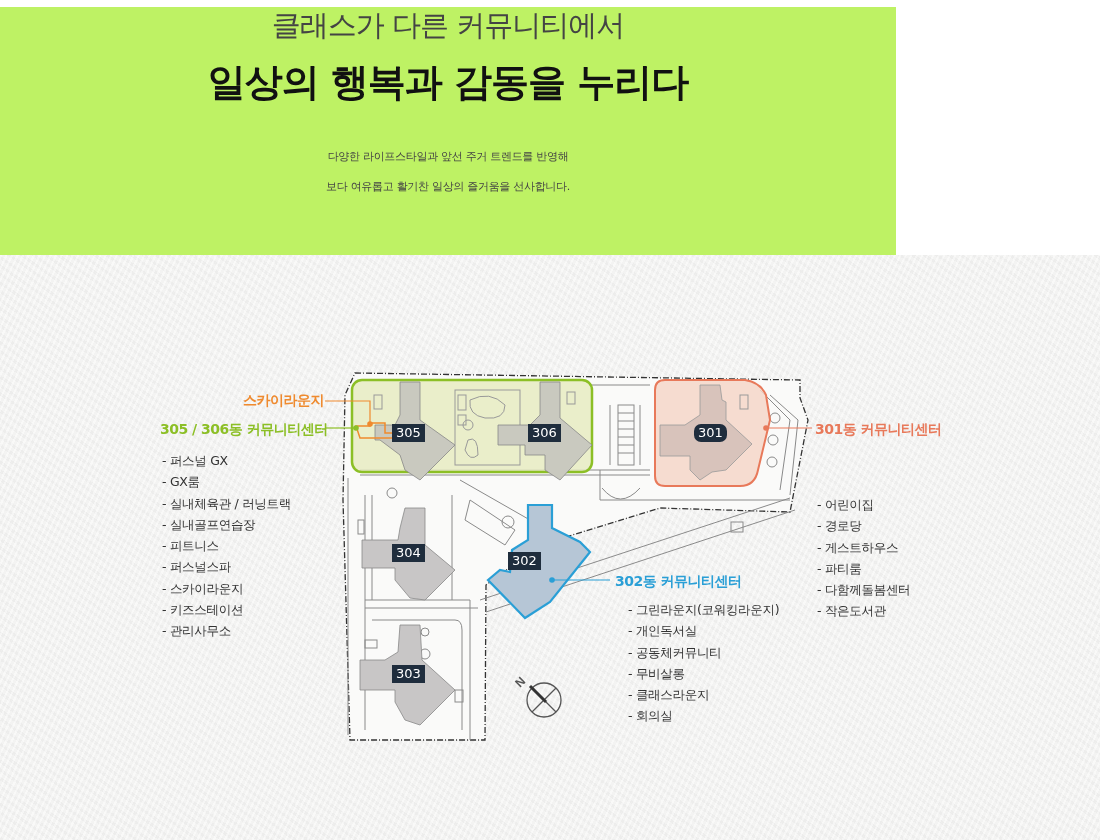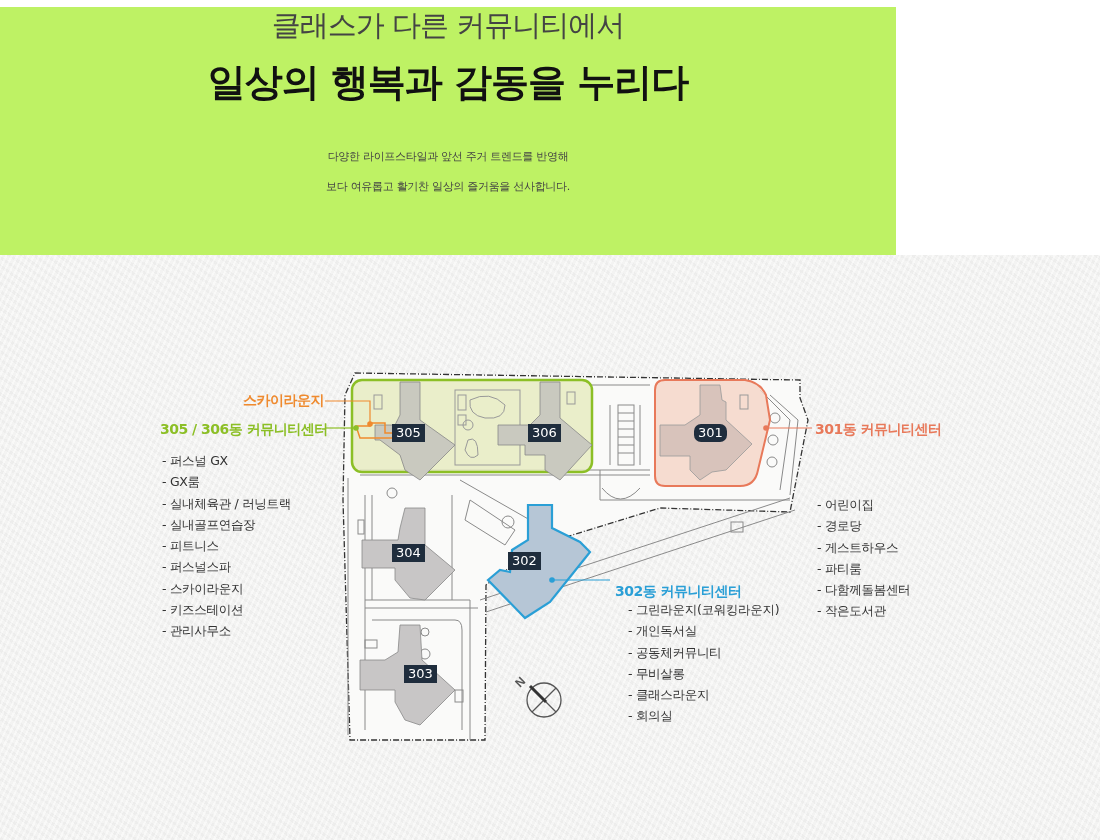--- a/index.html
+++ b/index.html
@@ -17,21 +17,21 @@
       repeating-linear-gradient(115deg, rgba(255,255,255,0.35) 0 2px, rgba(0,0,0,0.012) 2px 5px),
       repeating-linear-gradient(35deg, rgba(0,0,0,0.01) 0 3px, rgba(255,255,255,0.25) 3px 7px);
   }
 
   svg.site { position: absolute; left: 0; top: 0; }
 
   .callout { position: absolute; font-weight: 700; font-size: 14px; letter-spacing: -0.5px; white-space: nowrap; }
   .c-sky { color: #ef8a2e; left: 243px; top: 137px; }
   .c-305 { color: #8cbf26; left: 160px; top: 166px; }
   .c-301 { color: #e8795a; left: 815px; top: 166px; }
-  .c-302 { color: #2a9fd6; left: 615px; top: 328px; }
+  .c-302 { color: #2a9fd6; left: 615px; top: 318px; }
 
   .facility-list { position: absolute; list-style: none; font-size: 12.5px; color: #333; line-height: 21.3px; letter-spacing: -0.3px; }
   .facility-list li::before { content: "- "; }
   .l-305 { left: 162px; top: 195px; }
   .l-301 { left: 817px; top: 195px; margin-top: 44px; }
   .l-302 { left: 628px; top: 344px; }
 
   .bldg-label { position: absolute; background: #1f2d3d; color: #fff; font-size: 13px; padding: 0 4px; line-height: 18px; letter-spacing: 0; }
 </style>
 </head>
@@ -144,21 +144,21 @@
       <polyline points="552,580 610,580" stroke="#2a9fd6"></polyline>
       <circle cx="552" cy="580" r="2.8" fill="#2a9fd6" stroke="none"></circle>
     </g>
   </svg>
 
   <div class="bldg-label" style="left:392px; top:169px;">305</div>
   <div class="bldg-label" style="left:528px; top:169px;">306</div>
   <div class="bldg-label" style="left:694px; top:169px;border-radius:7px;">301</div>
   <div class="bldg-label" style="left:392px; top:289px;">304</div>
   <div class="bldg-label" style="left:508px; top:297px;">302</div>
-  <div class="bldg-label" style="left:392px; top:410px;margin-left:12px;">303</div>
+  <div class="bldg-label" style="left:392px; top:410px;">303</div>
 
   <div class="callout c-sky">스카이라운지</div>
   <div class="callout c-305">305 / 306동 커뮤니티센터</div>
   <ul class="facility-list l-305">
     <li>퍼스널 GX</li>
     <li>GX룸</li>
     <li>실내체육관 / 러닝트랙</li>
     <li>실내골프연습장</li>
     <li>피트니스</li>
     <li>퍼스널스파</li>

